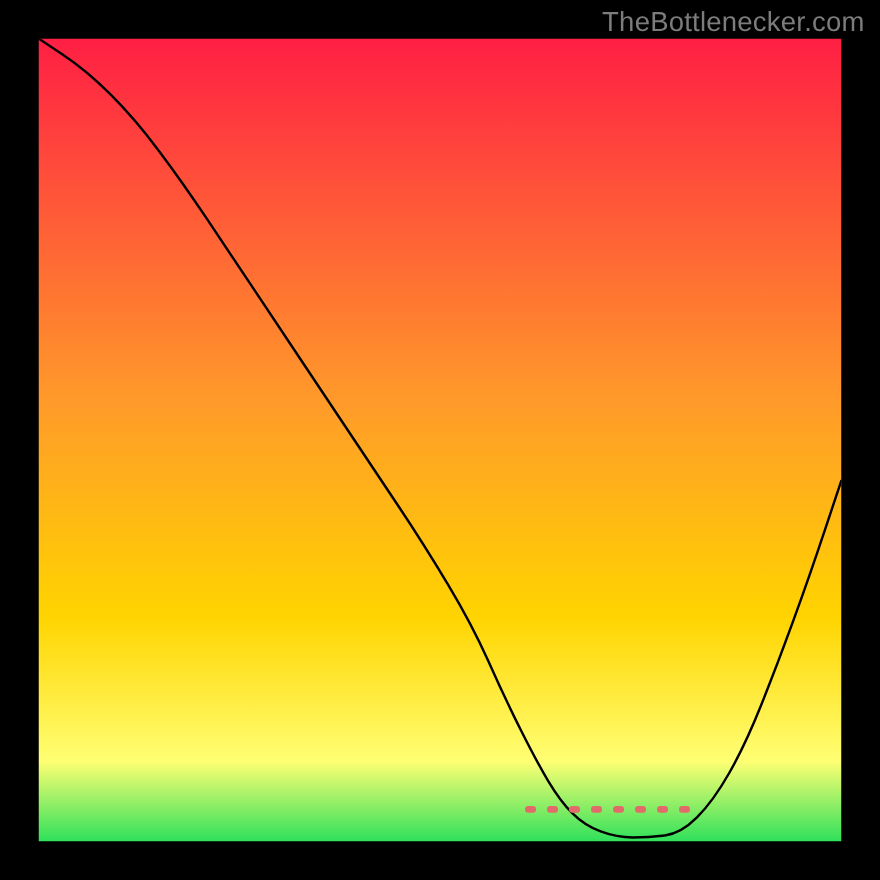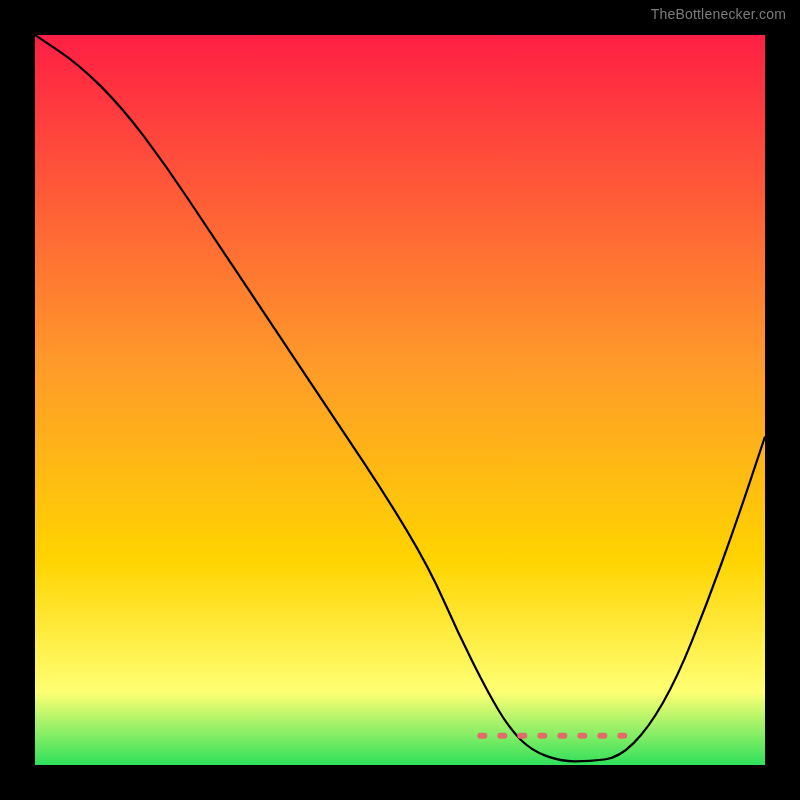--- a/index.html
+++ b/index.html
@@ -12,21 +12,21 @@
     width: 800px;
     height: 800px;
     position: relative;
     background: #000;
   }
   .watermark {
     position: absolute;
     top: 6px;
     right: 14px;
     color: #7c7c7c;
-    font-size: 14px;
+    font-size: 25px;
     font-weight: 500;
     letter-spacing: 0.2px;
     user-select: none;
   }
   .plot-frame {
     position: absolute;
     left: 35px;
     top: 35px;
     width: 730px;
     height: 730px;

